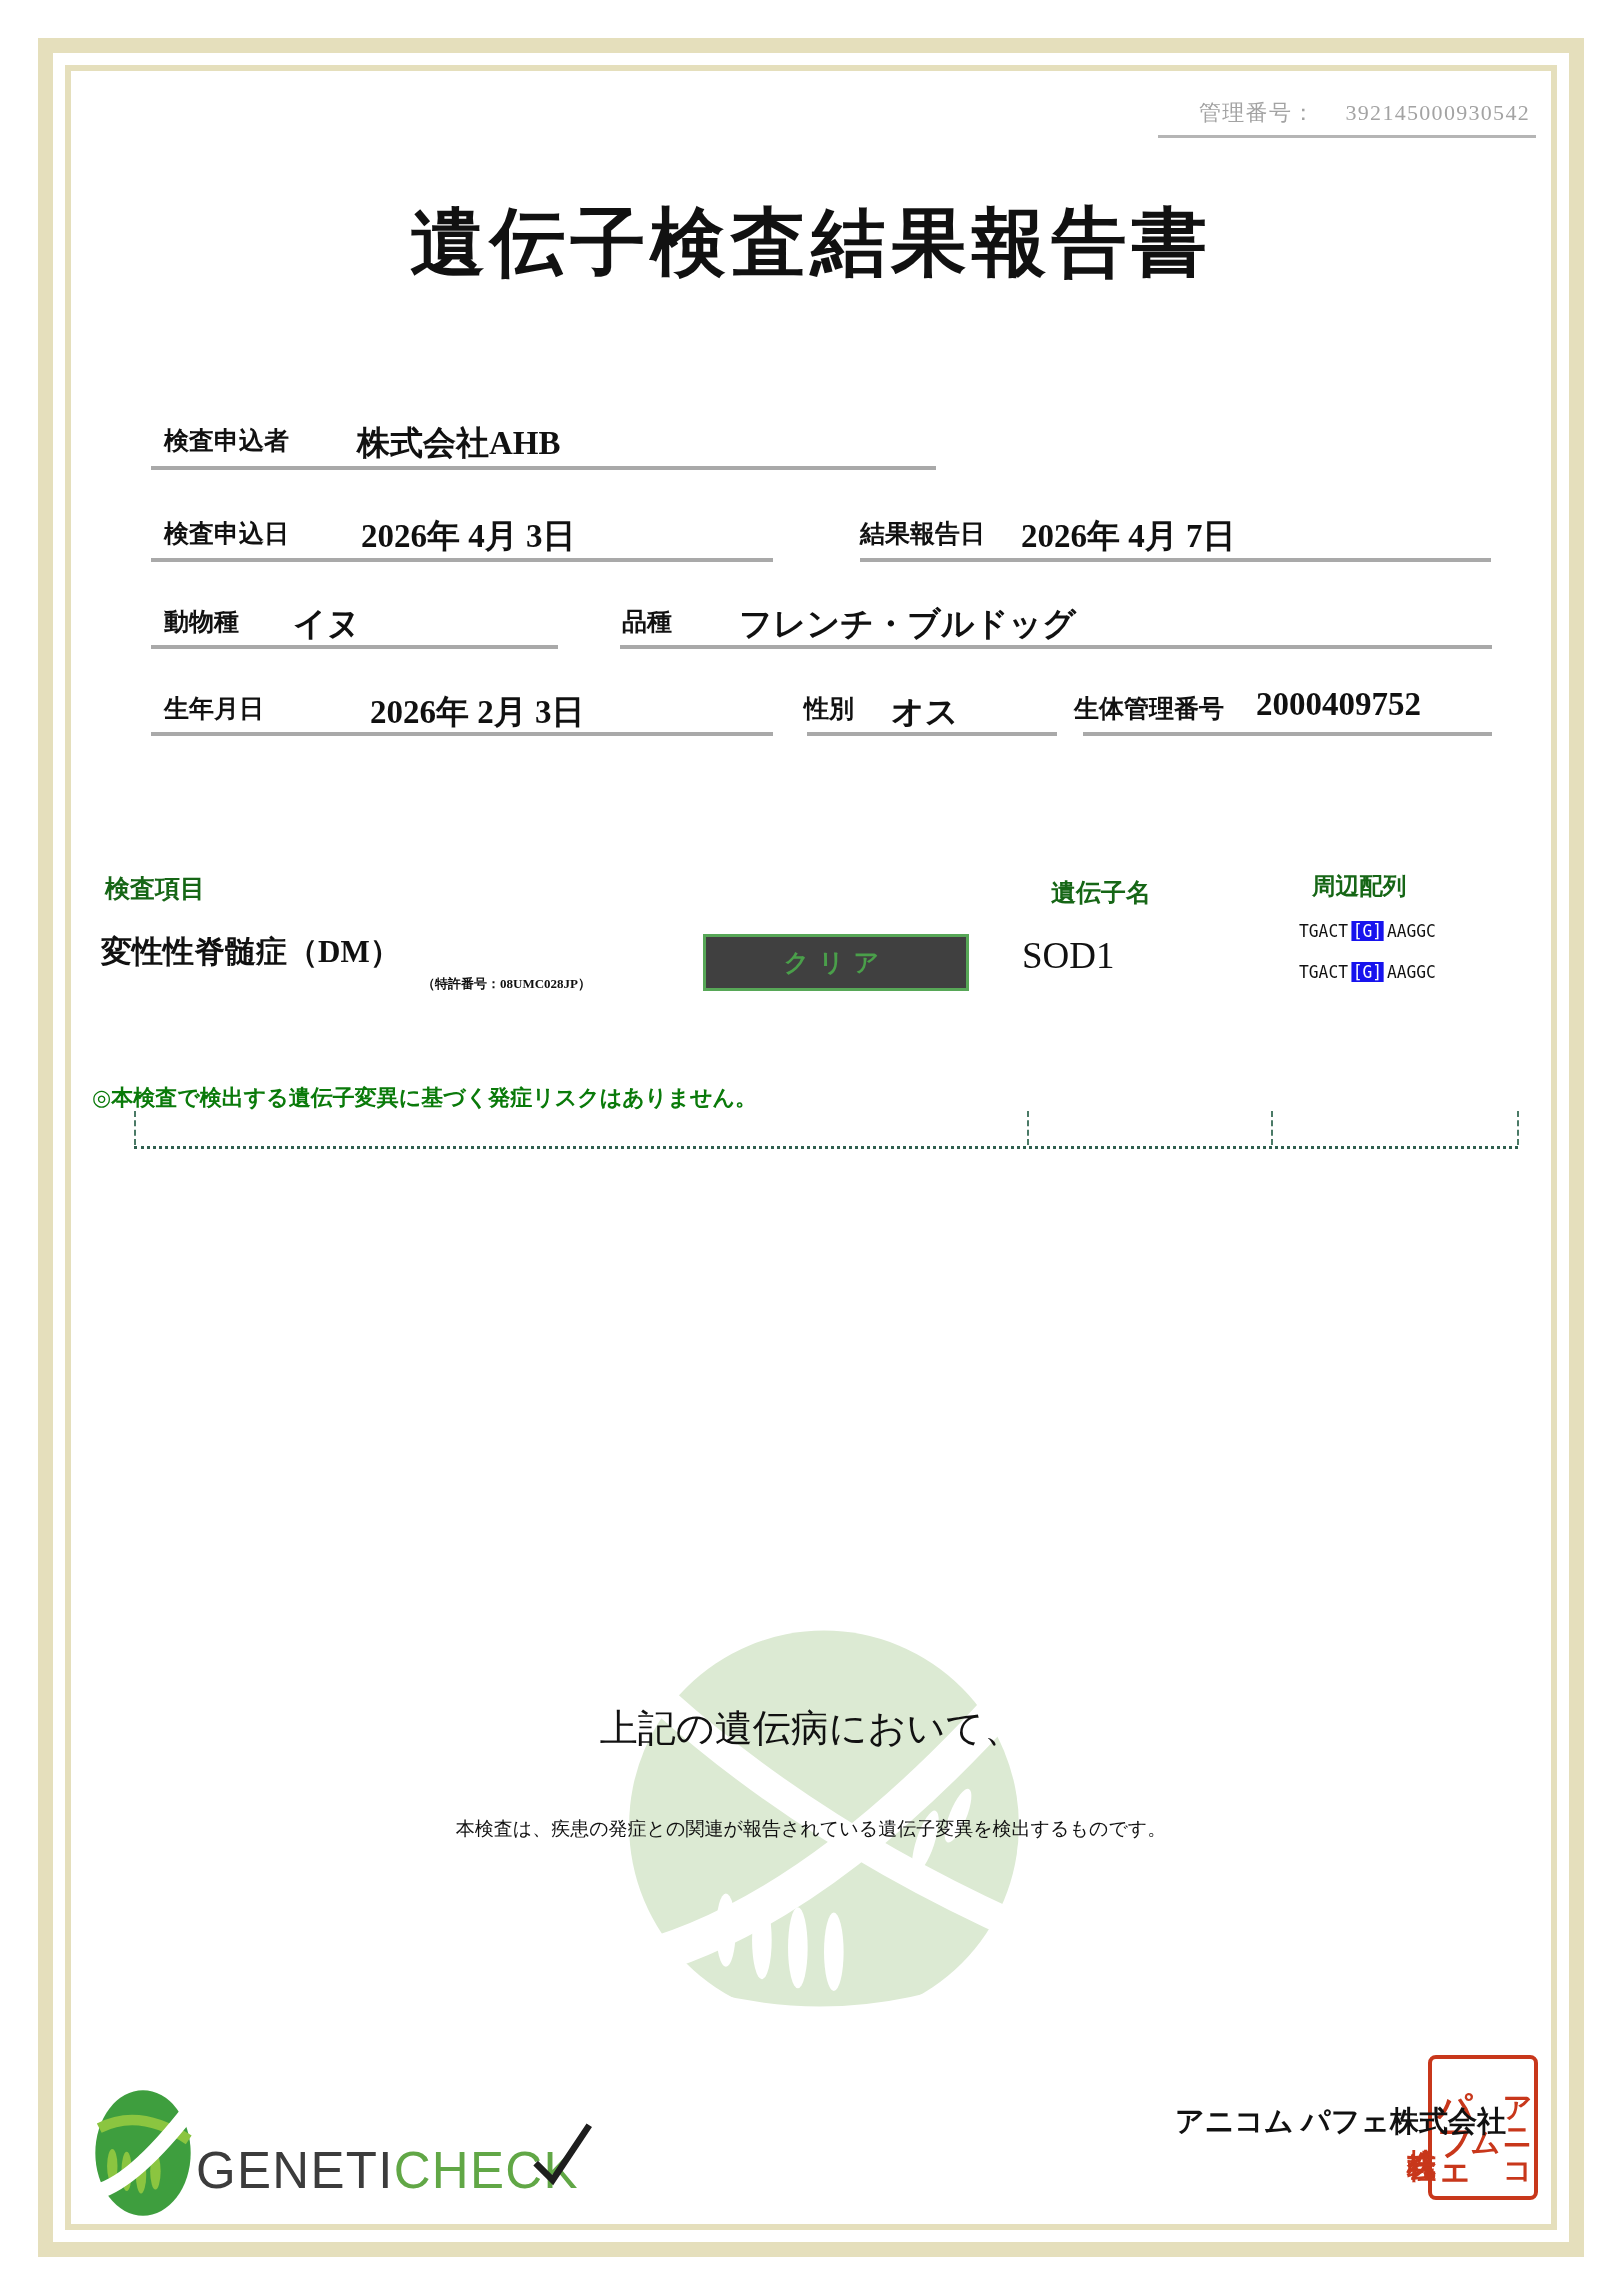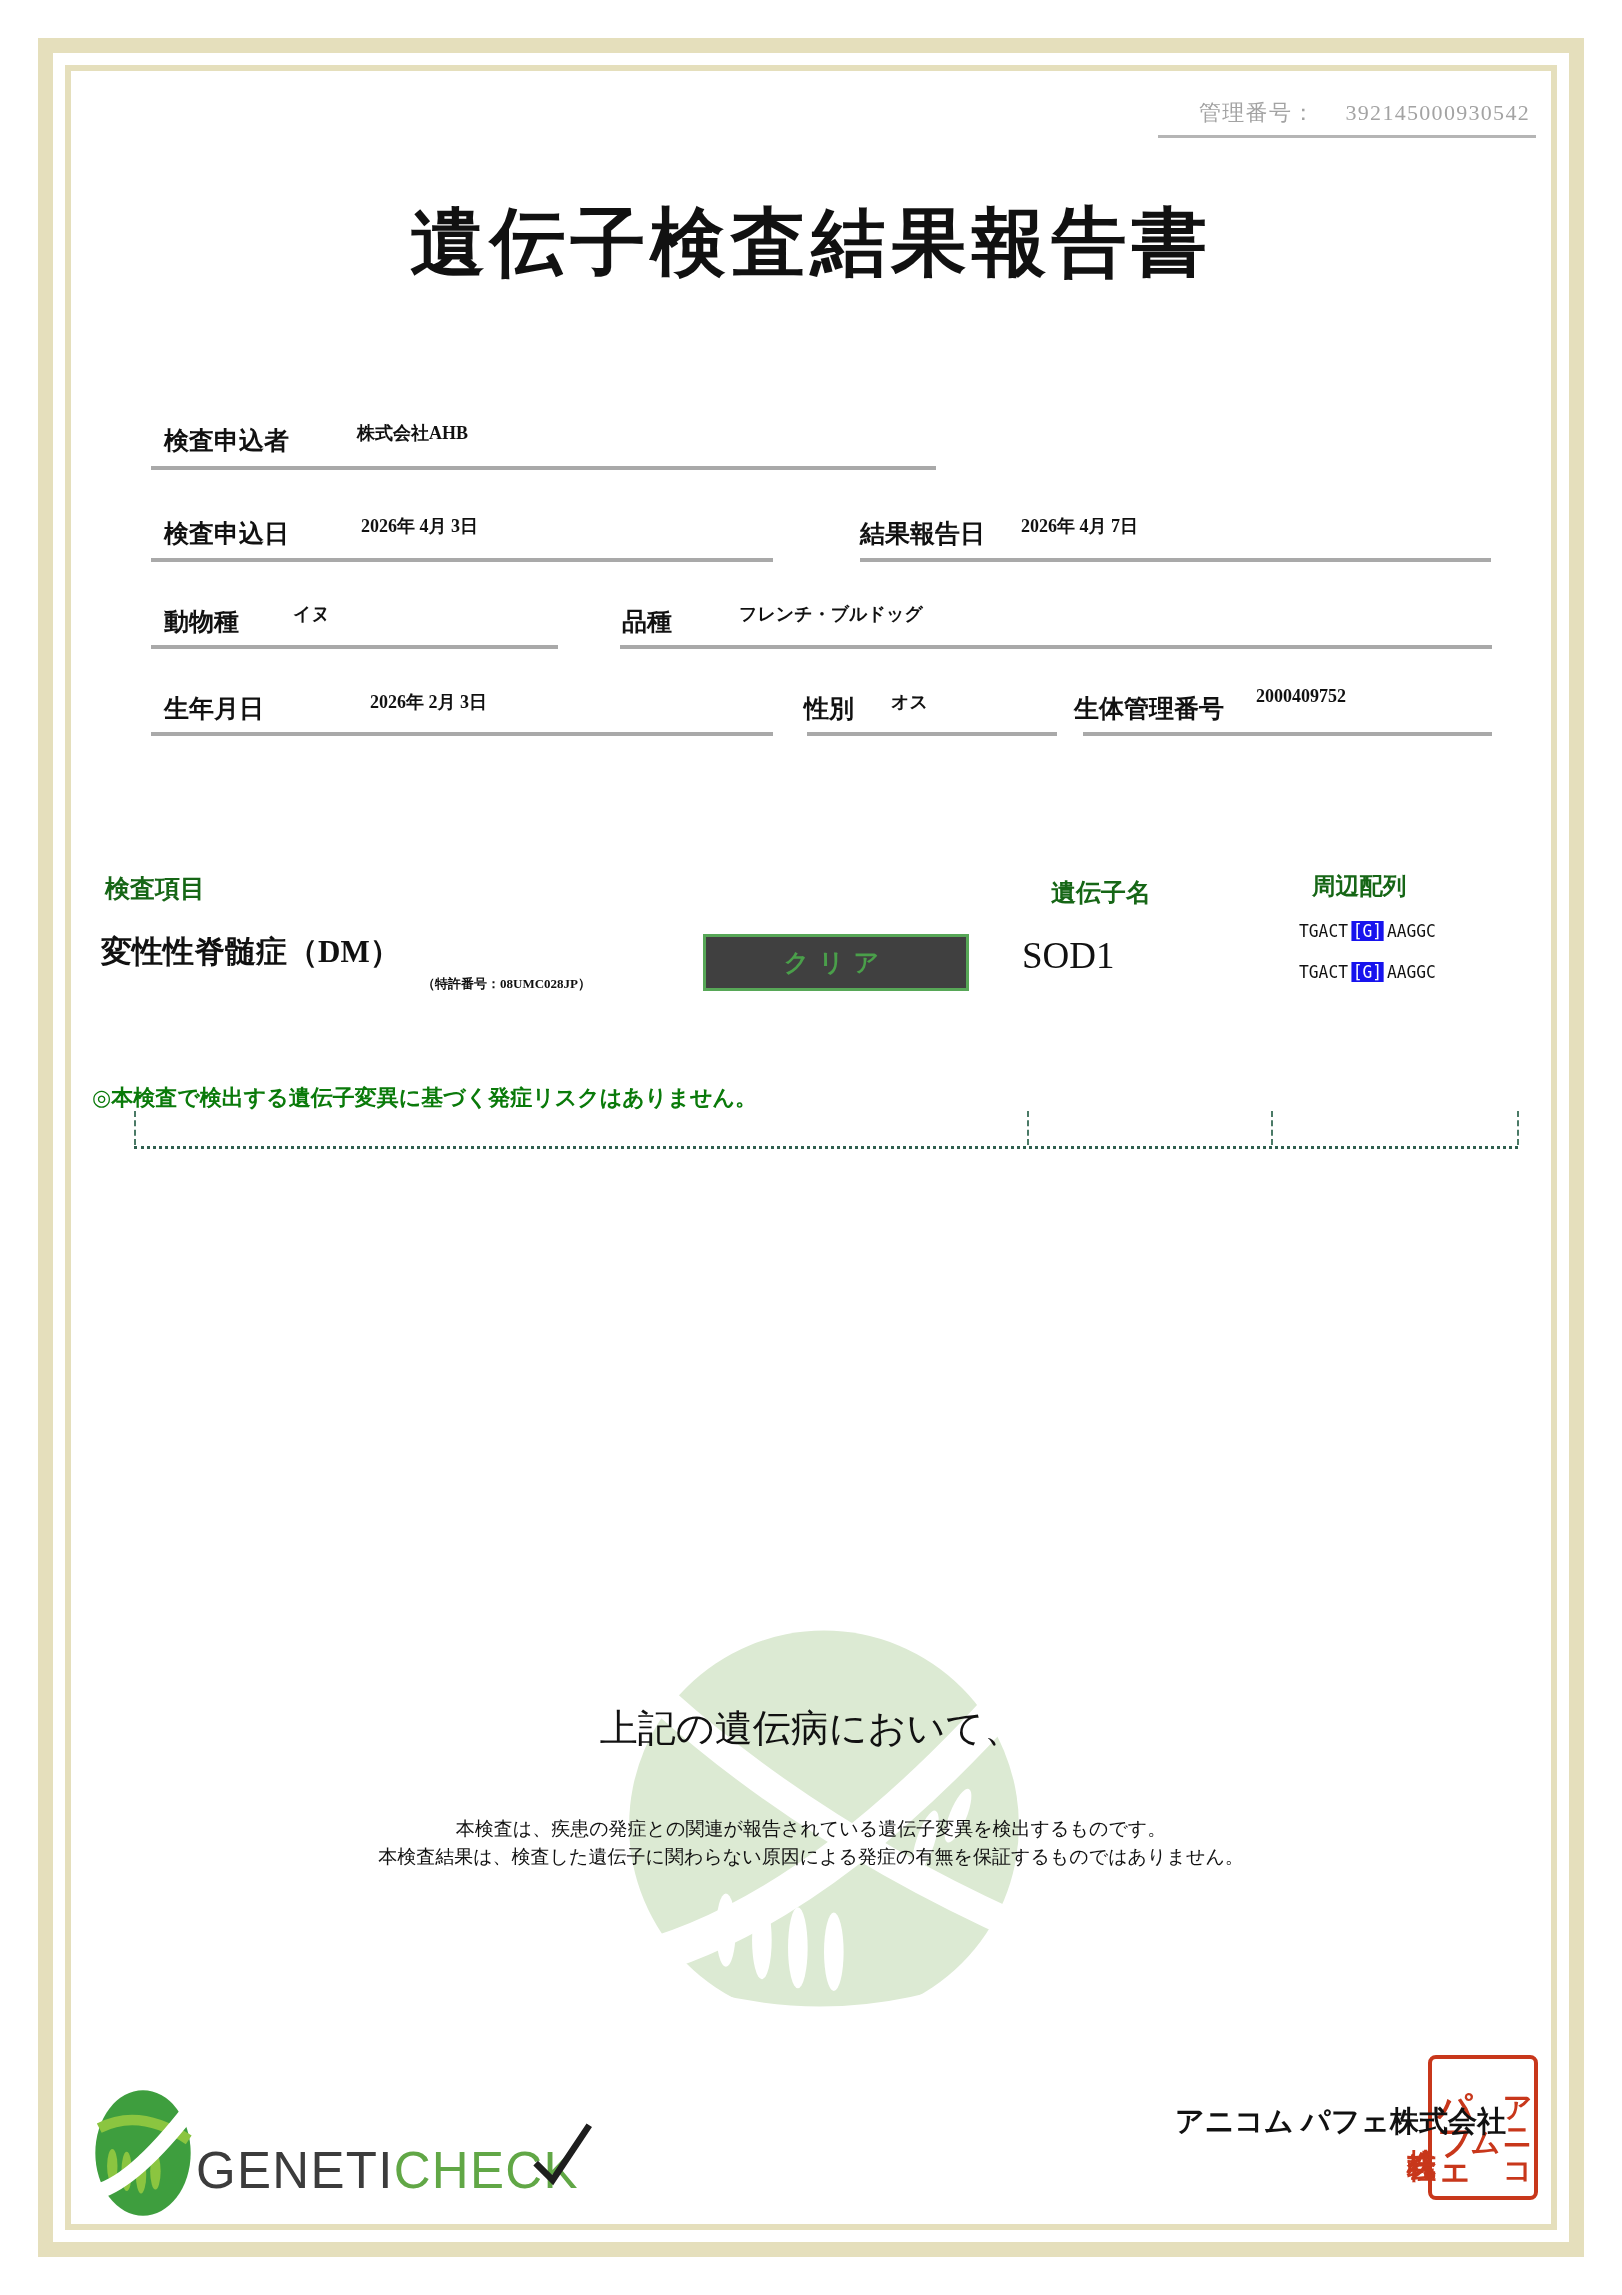--- a/index.html
+++ b/index.html
@@ -18,21 +18,21 @@
 
   
   .ctrl { top:98px; right:92px; font-size:22px; color:#a3a3a3; letter-spacing:1.3px; }
   .ctrl .num { margin-left:30px; }
   .ctrl-line { top:135px; left:1158px; width:378px; height:3.3px; background:#b5b5b5; }
   .title { top:193px; left:0; width:100%; text-align:center; font-size:75px;
     font-weight:bold; letter-spacing:5.2px; }
 
   
   .flabel { font-size:25px; font-weight:bold; white-space:nowrap; }
-  .fvalue { font-size:18px; font-weight:bold; white-space:nowrap; }
+  .fvalue { font-size:33px; font-weight:bold; white-space:nowrap; }
   .uline  { height:3.9px; background:#a9a9a9; }
 
   
   .sec-h { font-size:25px; font-weight:bold; color:#166616; white-space:nowrap; }
   .disease { font-size:31px; font-weight:bold; white-space:nowrap; }
   .patent { font-size:13px; font-weight:bold; white-space:nowrap; }
   .clear-box { left:703px; top:934px; width:260px; height:51px;
     border:3.3px solid #57a757; display:flex; align-items:center; justify-content:center; background:#404040; }
   .clear-box span { color:#4a9f4a; font-size:25px; letter-spacing:9.2px; font-weight:bold; }
   .gene { font-size:37px; white-space:nowrap; }
@@ -143,21 +143,20 @@
   <div class="abs risk fg" style="left:92px; top:1083px;">◎本検査で検出する遺伝子変異に基づく発症リスクはありません。</div>
 
   <div class="abs vdash" style="left:134px; top:1111px;"></div>
   <div class="abs vdash" style="left:1027px; top:1111px;"></div>
   <div class="abs vdash" style="left:1271px; top:1111px;"></div>
   <div class="abs vdash" style="left:1517px; top:1111px;"></div>
   <div class="abs hdots"></div>
 
   <div class="abs sum big fg" style="top:1703px;">上記の遺伝病において、</div>
   <div class="abs sum small fg" style="top:1816px;">本検査は、疾患の発症との関連が報告されている遺伝子変異を検出するものです。</div>
-  <div class="abs sum small fg" style="top:1844px;">本検査結果は、検査した遺伝子に関わらない原因による発症の有無を保証するものではありません。</div>
 
   <svg class="abs fg" style="left:94px; top:2089px;" width="98" height="128" viewBox="0 0 150 196">
     <ellipse cx="75" cy="98" rx="73" ry="96" fill="#3e9e3e"></ellipse>
     <path d="M8 60 Q 70 28 145 78" stroke="#8bc540" stroke-width="16" fill="none"></path>
     <ellipse cx="28" cy="118" rx="8" ry="26" fill="#8bc540"></ellipse>
     <ellipse cx="50" cy="126" rx="8" ry="30" fill="#8bc540"></ellipse>
     <ellipse cx="72" cy="130" rx="8" ry="30" fill="#8bc540"></ellipse>
     <ellipse cx="94" cy="126" rx="8" ry="28" fill="#8bc540"></ellipse>
     <path d="M-10 160 Q 55 155 160 15" stroke="#ffffff" stroke-width="24" fill="none"></path>
   </svg>

